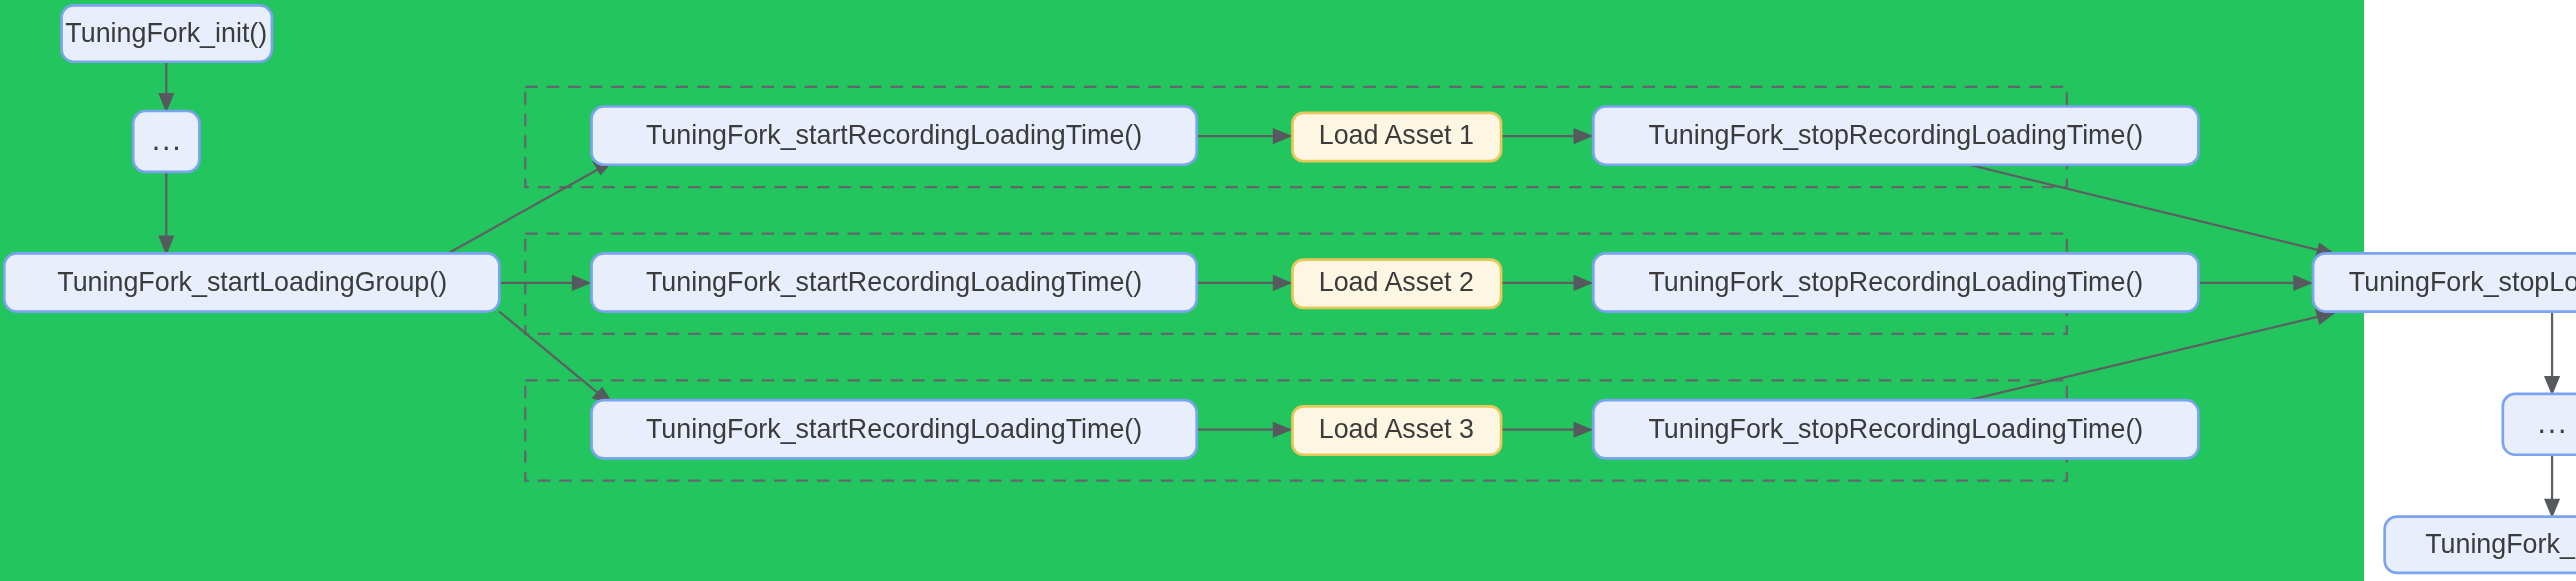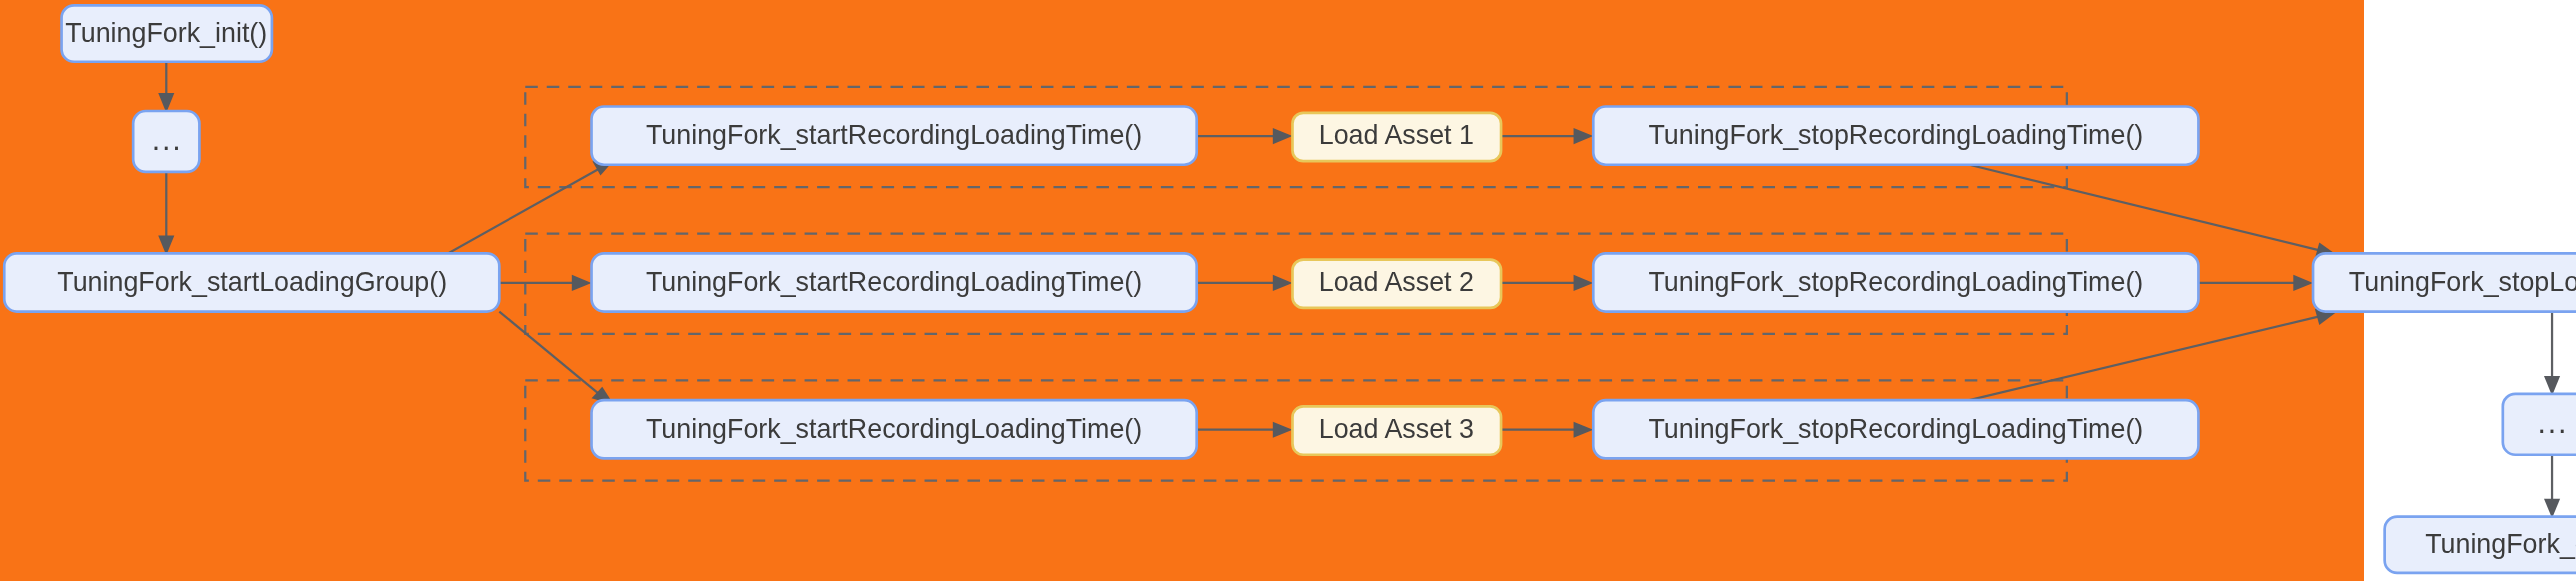--- a/index.html
+++ b/index.html
@@ -10,21 +10,21 @@
   body {
     width: 2576px;
     height: 581px;
     font-family: "Liberation Sans", sans-serif;
     overflow: hidden;
   }
   #diagram-root {
     position: relative;
     width: 2364px;
     height: 581px;
-    background: #f97316;
+    background: #22c55e;
     text-align: center;
   }
   svg.flow {
     display: block;
     width: 2576px;
     height: 581px;
   }
   .node-rect {
     stroke-width: 3;
   }

